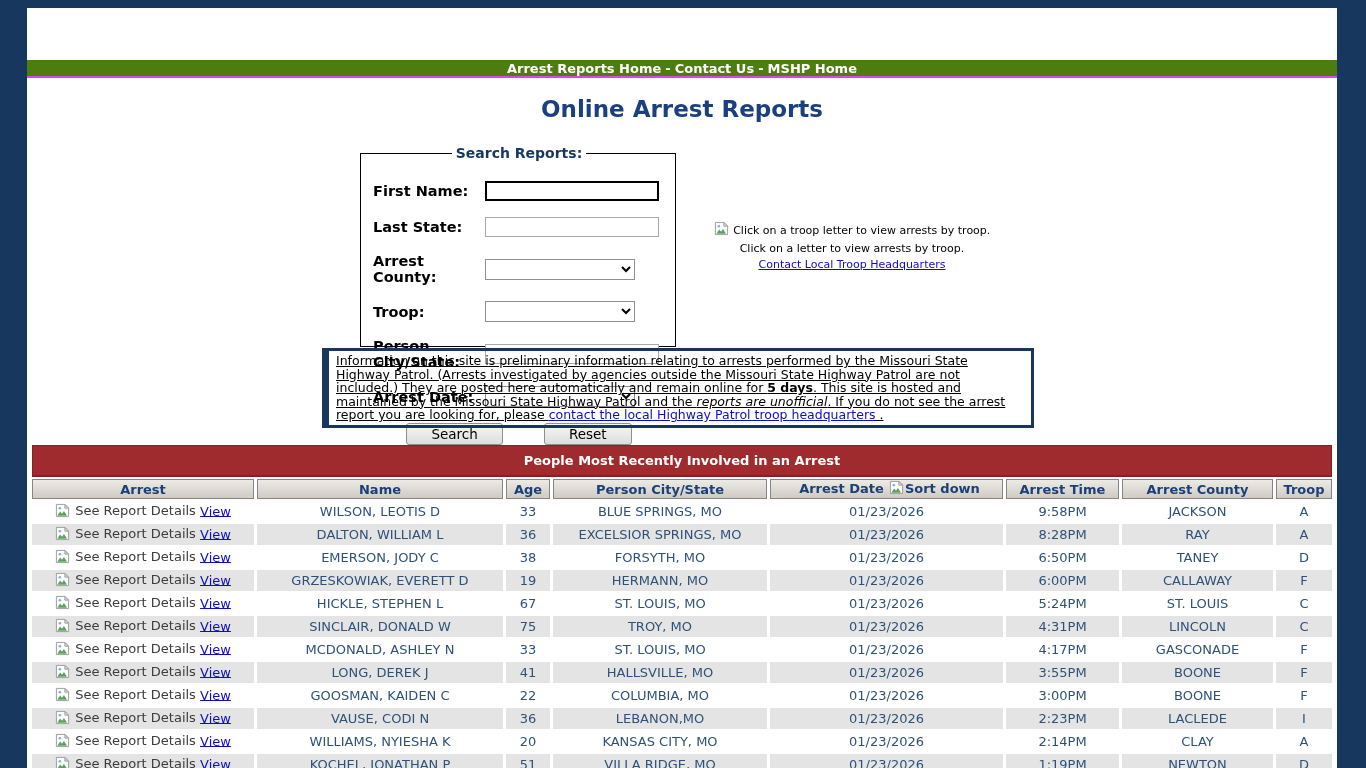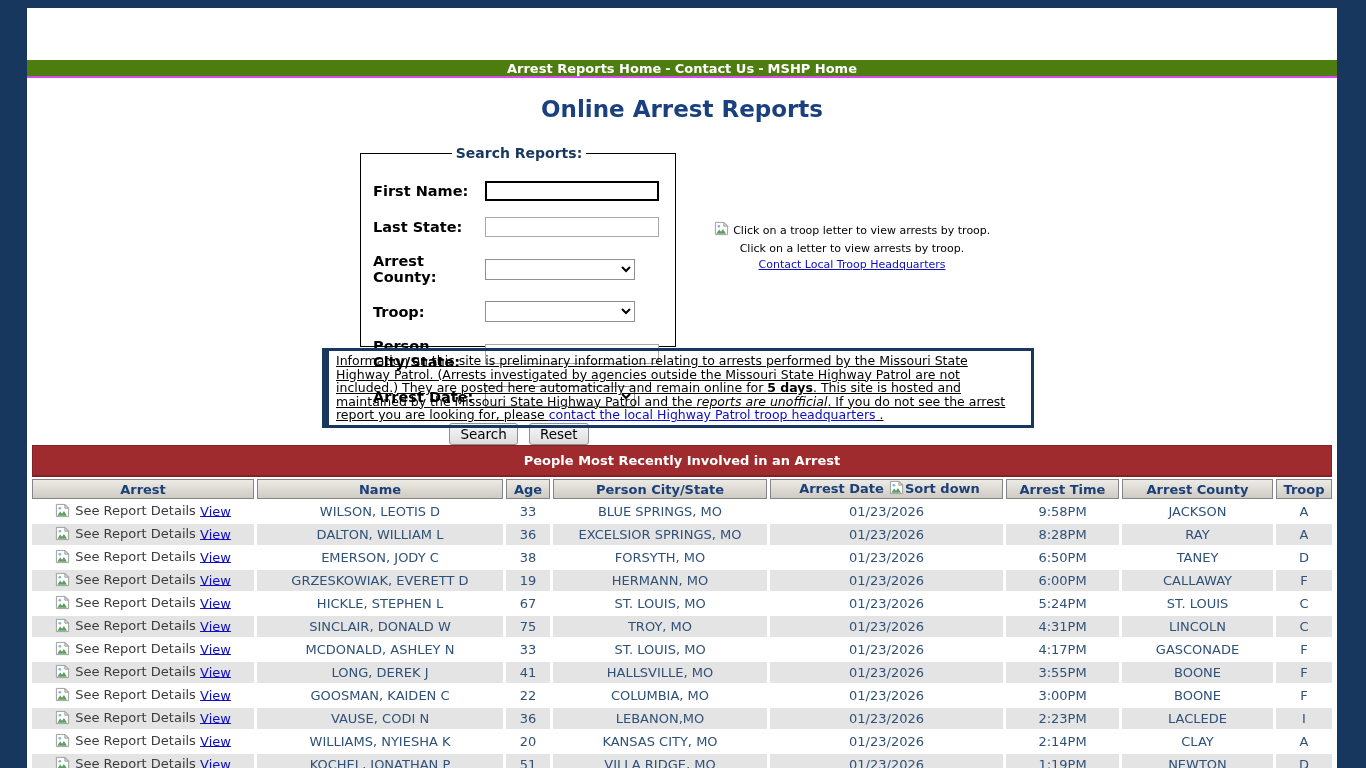--- a/index.html
+++ b/index.html
@@ -29,21 +29,21 @@
   
   .search-fs { position: absolute; left: 333px; top: 137px; width: 316px; height: 202px;
                border: 1px solid #000; padding: 4px 10px 6px 12px; background: #fff; }
   .search-fs legend { margin: 0 auto; padding: 0 4px; font-size: 14px; font-weight: bold; color: #17375E; }
   .frow { display: flex; align-items: center; margin: 16px 0; }
   .frow label { width: 112px; font-size: 14.5px; font-weight: bold; color: #000; line-height: 16px; flex: none; }
   .frow input[type="text"] { width: 174px; height: 20px; border: 1px solid #a9a9a9; font-size: 13px; padding: 0 3px; }
   .frow input.focused { border: 2px solid #000; }
   .frow select { width: 150px; height: 21px; font-size: 13px; border: 1px solid #8f8f8f; background: #fff; }
   .btnrow { text-align: center; margin-top: 7px; }
-  .btnrow button { font-family: "DejaVu Sans", sans-serif; font-size: 13.5px; padding: 2px 10px; margin: 0 3px;
+  .btnrow button { font-family: "DejaVu Sans", sans-serif; font-size: 13.5px; padding: 2px 24px; margin: 0 18px;
                    border: 1px solid #8f8f8f; border-radius: 3px;
                    background: linear-gradient(#f7f7f7, #dddddd); cursor: pointer; }
 
   
   .troop-map { position: absolute; left: 660px; top: 213px; width: 330px; text-align: center;
                font-size: 11px; color: #000; line-height: 16px; }
   .troop-map .line1 { white-space: nowrap; }
   .troop-map .bimg-slot { vertical-align: middle; margin-right: 1px; }
   .troop-map a { color: #0E0EC2; text-decoration: underline; cursor: pointer; }
 

